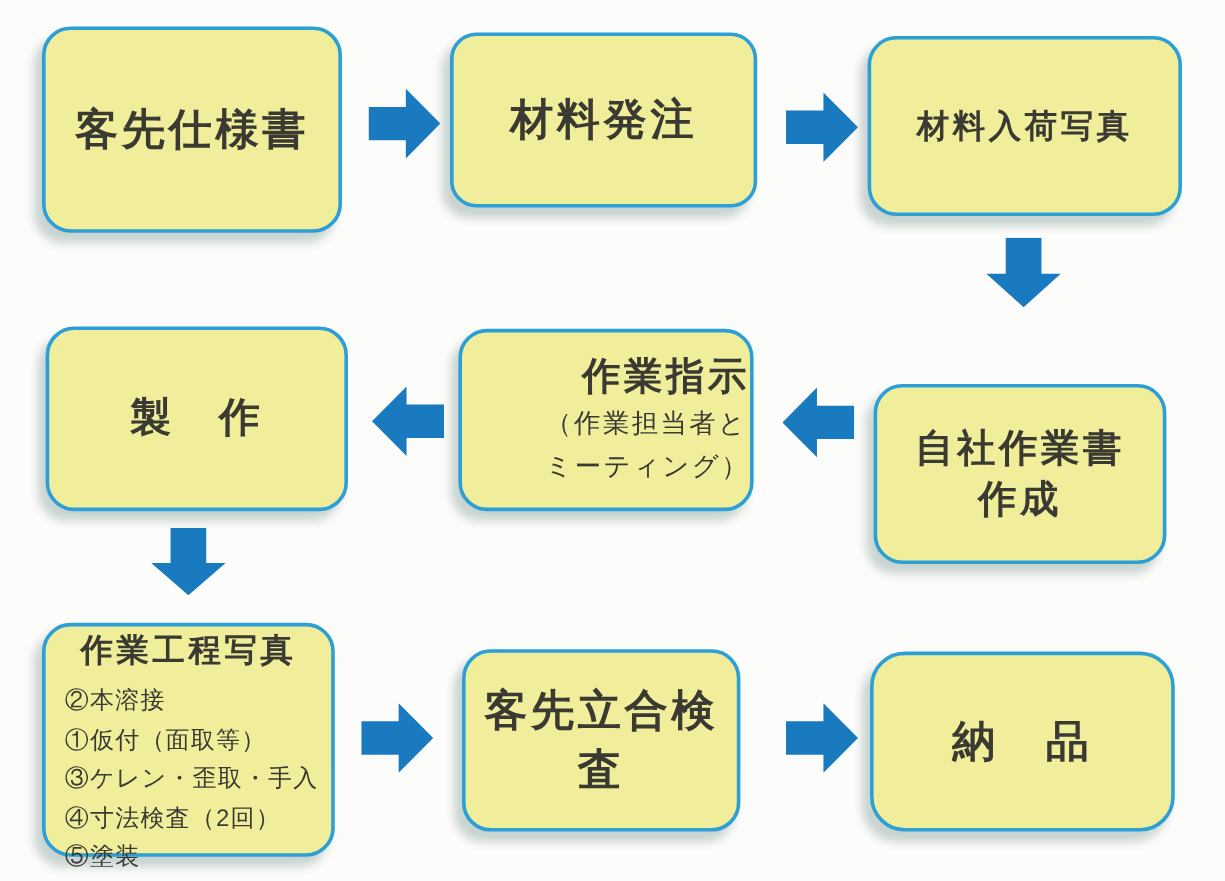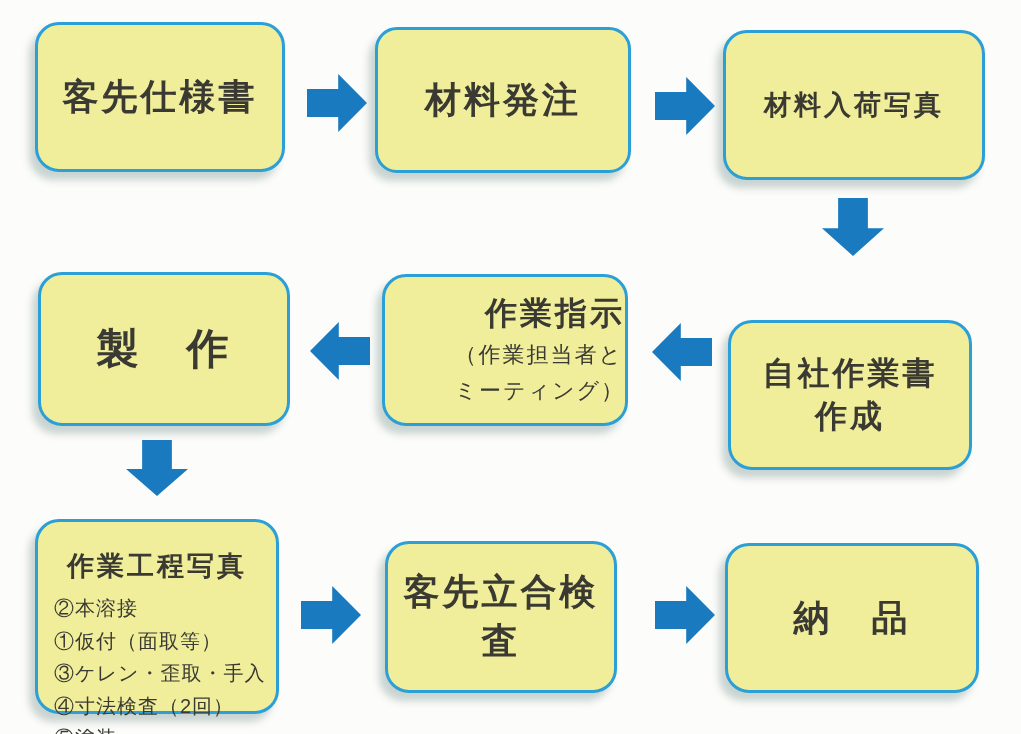--- a/index.html
+++ b/index.html
@@ -35,30 +35,31 @@
   }
   .node .title {
     font-weight: bold;
     text-align: center;
     letter-spacing: 3px;
     line-height: 1.35;
   }
   .t36 { font-size: 36px; }
   .t33 { font-size: 27px; }
   .t32 { font-size: 32px; }
-  .t38 { font-size: 42px; }
+  .t38 { font-size: 34px; }
   .t27 { font-size: 27px; }
   .subtitle {
     font-size: 22px;
     font-weight: normal;
     letter-spacing: 2px;
     line-height: 1.6;
     text-align: left;
     margin-top: 2px;
     color: var(--text);
+    font-family: Liberation Mono, monospace;
   }
   .steps {
     list-style: none;
     align-self: flex-start;
     margin: 8px 0 0 16px;
     font-size: 20px;
     line-height: 1.62;
     letter-spacing: 1px;
     color: var(--text);
   }
@@ -69,29 +70,29 @@
   .arrow.right {
     clip-path: polygon(0% 26%, 52% 26%, 52% 0%, 100% 50%, 52% 100%, 52% 74%, 0% 74%);
   }
   .arrow.left {
     clip-path: polygon(100% 26%, 48% 26%, 48% 0%, 0% 50%, 48% 100%, 48% 74%, 100% 74%);
   }
   .arrow.down {
     clip-path: polygon(26% 0%, 74% 0%, 74% 52%, 100% 52%, 50% 100%, 0% 52%, 26% 52%);
   }
   
-  #n-customer-spec      { left: 35px;  top: 22px;  width: 250px; height: 150px; }
+  #n-customer-spec      { left: 35px;  top: 22px;  width: 250px; height: 172px; }
   #n-material-order     { left: 375px; top: 27px;  width: 256px; height: 146px; border-radius: 22px; }
   #n-material-arrival   { left: 723px; top: 30px;  width: 262px; height: 150px; }
   #n-internal-worksheet { left: 728px; top: 277px; width: 244px; height: 150px; margin-top: 43px; }
   #n-work-instruction   { left: 382px; top: 274px; width: 246px; height: 152px; align-items: flex-end; }
   #n-fabrication        { left: 38px;  top: 272px; width: 252px; height: 154px; }
-  #n-process-photos     { left: 35px;  top: 519px; width: 244px; height: 195px; justify-content: flex-start; padding-top: 26px; }
+  #n-process-photos     { left: 35px;  top: 519px; width: 244px; height: 195px; justify-content: flex-start; padding-top: 2px; }
   #n-customer-inspect   { left: 385px; top: 541px; width: 232px; height: 152px; }
-  #n-delivery           { left: 725px; top: 543px; width: 254px; height: 150px; }
+  #n-delivery           { left: 725px; top: 543px; width: 254px; height: 150px; border-radius: 29px; }
   
   #a1 { left: 307px; top: 74px;  width: 60px; height: 58px; }
   #a2 { left: 655px; top: 77px;  width: 60px; height: 58px; }
   #a3 { left: 822px; top: 198px; width: 62px; height: 58px; }
   #a4 { left: 652px; top: 323px; width: 60px; height: 58px; }
   #a5 { left: 310px; top: 322px; width: 60px; height: 58px; }
   #a6 { left: 126px; top: 440px; width: 62px; height: 56px; }
   #a7 { left: 301px; top: 586px; width: 60px; height: 58px; }
   #a8 { left: 655px; top: 586px; width: 60px; height: 58px; }
 </style>

